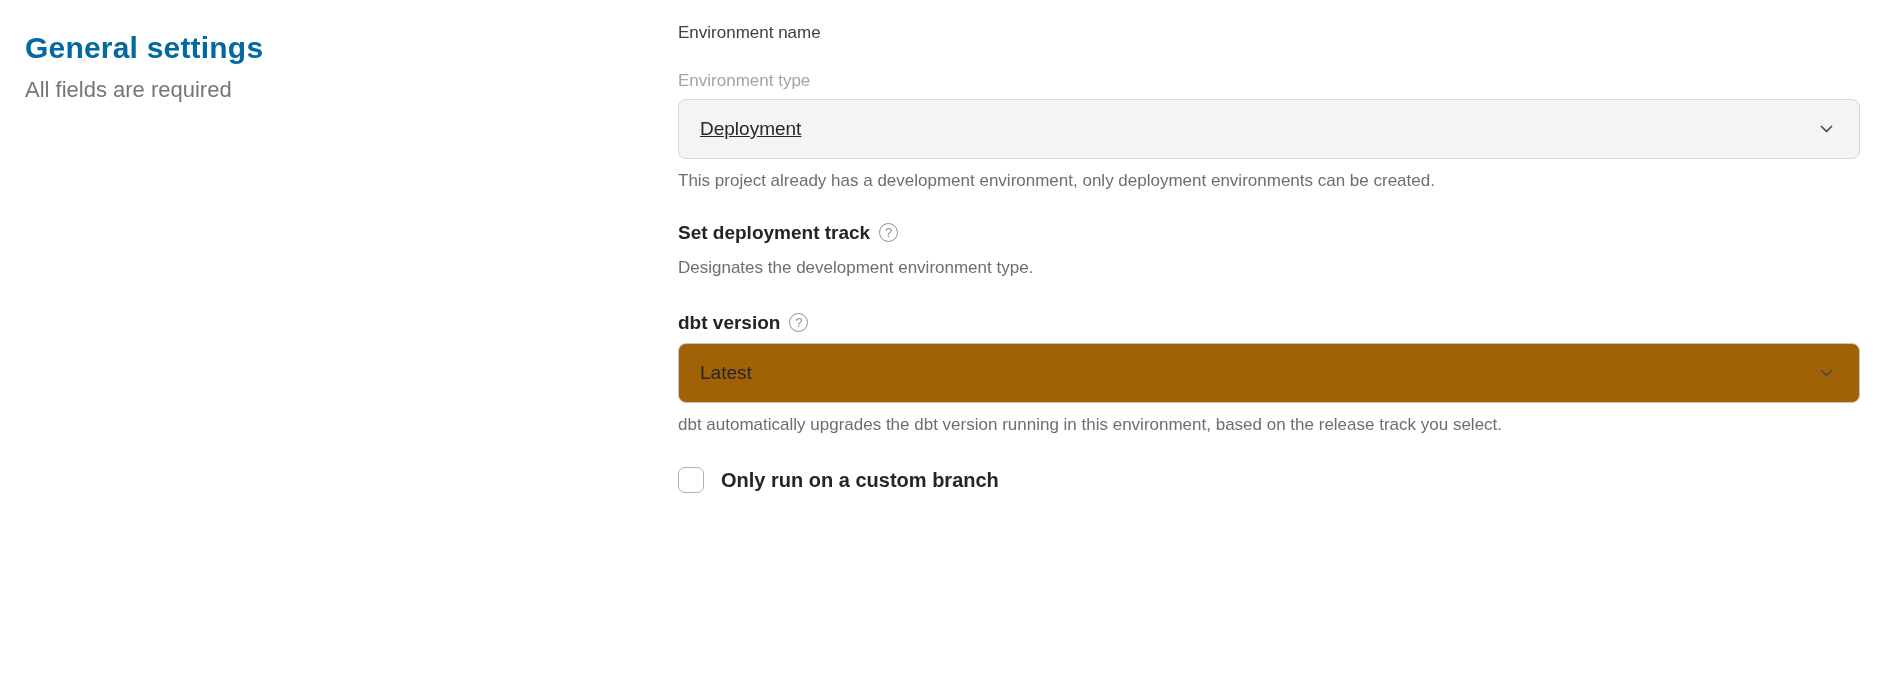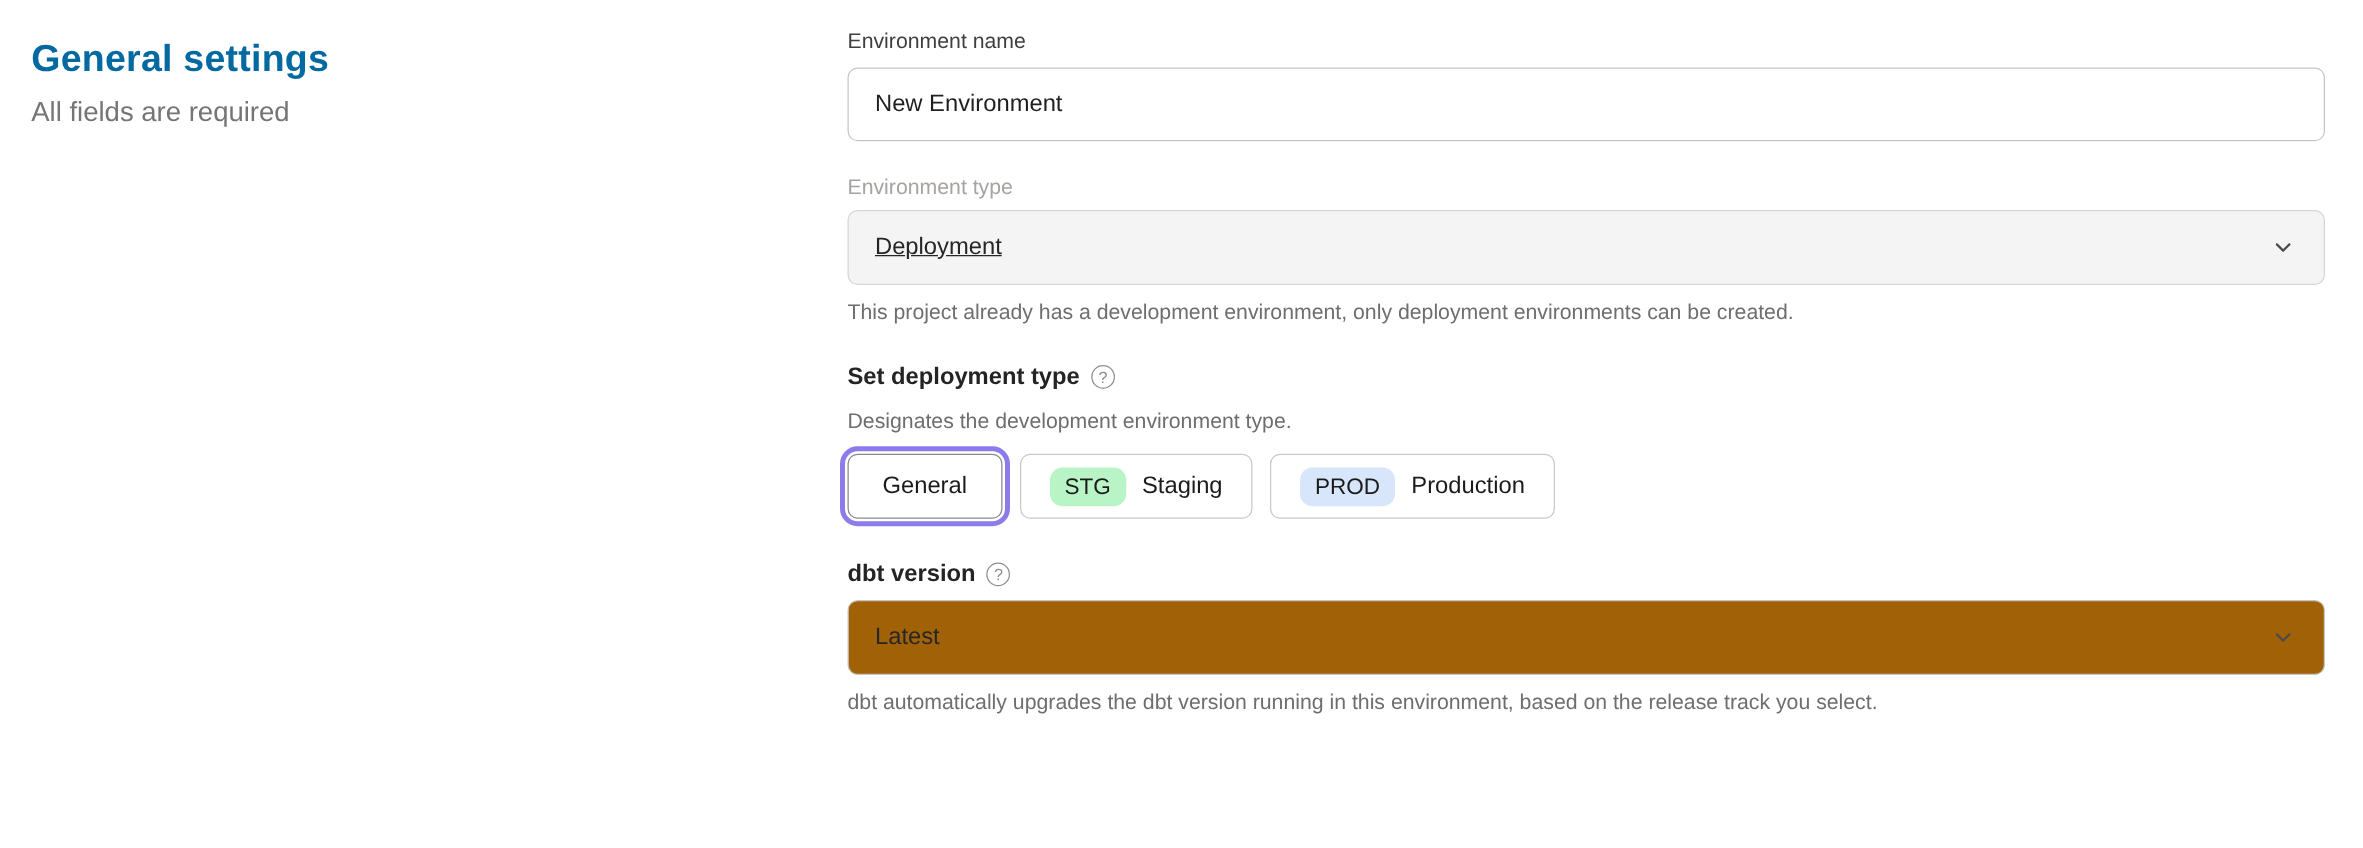--- a/index.html
+++ b/index.html
@@ -142,61 +142,51 @@
 <body>
 
 <div class="left-col">
   <div class="page-title">General settings</div>
   <div class="page-subtitle">All fields are required</div>
 </div>
 
 <div class="form-col">
 
   <div class="field-label">Environment name</div>
-  <input class="text-input" type="text" value="New Environment" style="">
 
   <div class="field-label disabled mt-envtype">Environment type</div>
   <div class="select-box disabled mt-select1">
     <span>Deployment</span>
     <span class="chevron">
       <svg viewBox="0 0 17 17" width="17" height="17">
           <path d="M3.5 6 L8.5 11 L13.5 6" fill="none" stroke="#4a4a4a" stroke-width="1.7" stroke-linecap="round" stroke-linejoin="round"></path>
         </svg>
     </span>
   </div>
   <div class="help-text">This project already has a development environment, only deployment environments can be created.</div>
 
   <div class="section-heading">
-    <span>Set deployment type</span>
+    <span>Set deployment track</span>
     <span class="help-circle-icon">?</span>
   </div>
   <div class="section-desc">Designates the development environment type.</div>
 
-  <div class="type-buttons">
-    <button class="type-btn selected">
-      <span>General</span>
-    </button>
-    <button class="type-btn">
-      <span class="type-badge badge-stg">STG</span>
-      <span>Staging</span>
-    </button>
-    <button class="type-btn">
-      <span class="type-badge badge-prod">PROD</span>
-      <span>Production</span>
-    </button>
-  </div>
 
   <div class="section-heading mt-dbt">
     <span>dbt version</span>
     <span class="help-circle-icon">?</span>
   </div>
   <div class="select-box mt-select2">
     <span>Latest</span>
     <span class="chevron">
       <svg viewBox="0 0 17 17" width="17" height="17">
           <path d="M3.5 6 L8.5 11 L13.5 6" fill="none" stroke="#4a4a4a" stroke-width="1.7" stroke-linecap="round" stroke-linejoin="round"></path>
         </svg>
     </span>
   </div>
   <div class="help-text">dbt automatically upgrades the dbt version running in this environment, based on the release track you select.</div>
 
+  <div class="checkbox-row">
+    <span class="checkbox"></span>
+    <span class="checkbox-label">Only run on a custom branch</span>
+  </div>
 
 </div>
 
 </body></html>

